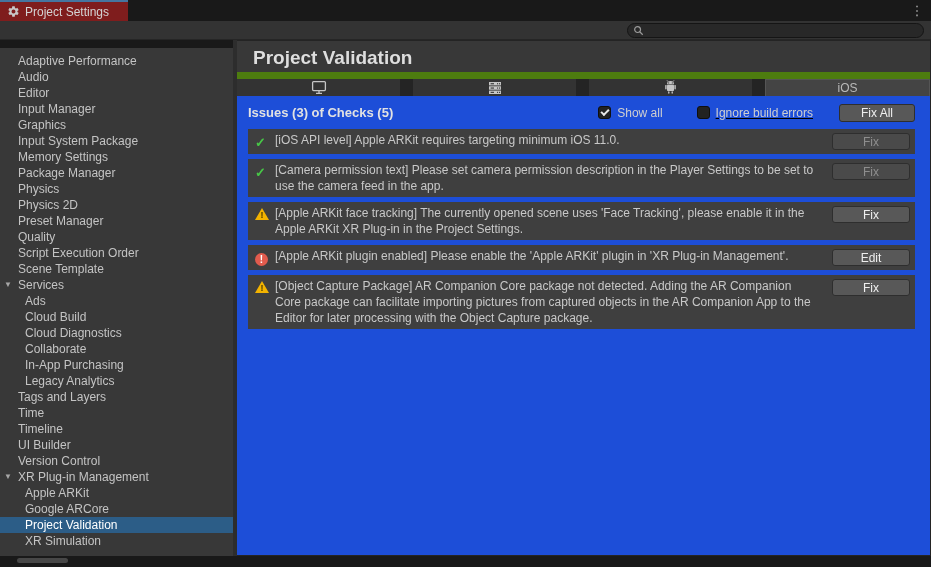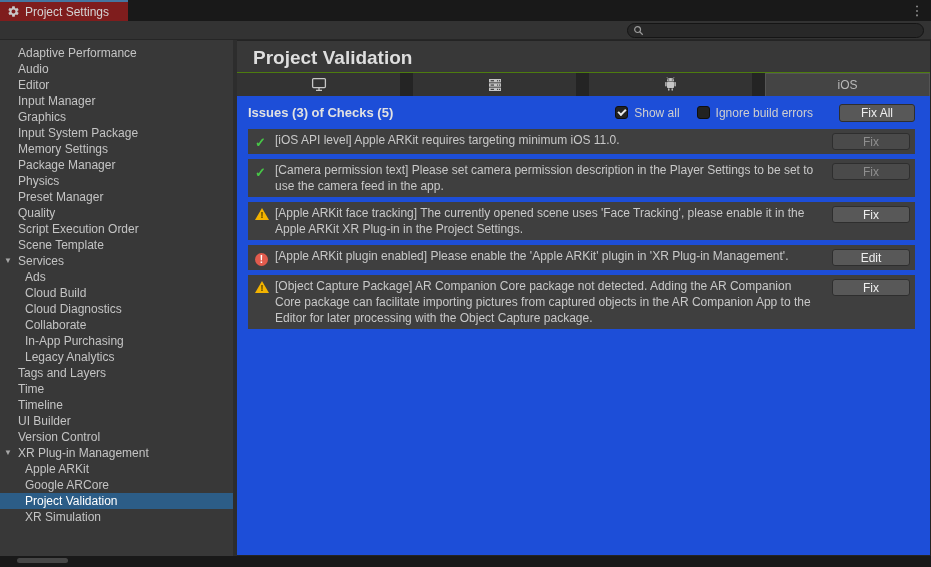--- a/index.html
+++ b/index.html
@@ -19,46 +19,46 @@
   
   .toolbar { height:19px; flex:none; background:#333333; display:flex; justify-content:flex-end;
     align-items:center; padding:0 7px; border-bottom:1px solid #262626; }
   .search-field { width:297px; height:15px; background:#282828; border:1px solid #151515;
     border-radius:8px; display:flex; align-items:center; padding:0 5px; gap:3px; }
   .search-field input { flex:1; background:transparent; border:none; outline:none;
     color:#D0D0D0; font-size:11px; height:12px; font-family:"Liberation Sans",sans-serif; }
 
   
   .body { flex:1; display:flex; min-height:0; }
-  .sidebar { width:233px; flex:none; background:#383838; padding-top:5px; overflow:hidden; }
+  .sidebar { width:233px; flex:none; background:#383838; padding-top:5px; overflow:hidden;margin-top:8px; }
   .side-item { height:16px; line-height:16px; font-size:12px; color:#C4C4C4;
     padding-left:18px; white-space:nowrap; position:relative; cursor:default; }
   .side-item.child { padding-left:25px; }
   .side-item.selected { background:#2C5D87; color:#FFFFFF; }
   .tri { position:absolute; left:4px; top:0; font-size:8px; color:#A6A6A6; line-height:16px; }
   .foldout-label { display:inline; }
   .divider { width:4px; flex:none; background:#2D2D2D; }
 
   
   .main { flex:1; background:#383838; border:1px solid #242424; border-left:none;
     display:flex; flex-direction:column; min-width:0; }
   .main-title { padding:6px 16px 4px; font-size:19px; line-height:21px; font-weight:bold; color:#DEDEDE; }
 
   .platform-tabs { height:24px; flex:none; display:flex; gap:13px; background:#242424;
-    border-top:1px solid #4d7c0f; }
+    border-top:7px solid #4d7c0f; }
   .ptab { flex:1; background:#333333; display:flex; align-items:center; justify-content:center;
     color:#B9B9B9; font-size:12px; cursor:default; }
   .ptab.selected { background:#444444; border:1px solid #555555; border-bottom:none; }
 
   .main-content { flex:1; background:#1d4ed8; display:flex; flex-direction:column; min-height:0; }
   .issues-header { height:33px; flex:none; display:flex; align-items:center; padding:0 15px 0 11px; }
   .issues-title { flex:1; font-size:13px; font-weight:bold; color:#E2E2E2; }
   .check-group { display:flex; align-items:center; gap:6px; }
-  .check-group.show-all { margin-right:17px; }
-  .check-group.ignore { margin-right:26px; }
+  .check-group.show-all { margin-right:34px; }
+  .check-group.ignore { margin-right:26px;text-decoration:underline; }
   .checkbox { width:13px; height:13px; background:#222222; border:1px solid #0F0F0F;
     border-radius:3px; position:relative; cursor:pointer; flex:none; }
   .checkbox.checked::after { content:""; position:absolute; left:2px; top:2px; width:6px; height:3px;
     border-left:2px solid #E8E8E8; border-bottom:2px solid #E8E8E8; transform:rotate(-45deg); }
   .check-label { font-size:12px; color:#CFCFCF; }
   .btn { background:#4A4A4A; border:1px solid #2E2E2E; border-radius:3px; color:#8E8E8E;
     font-size:12px; font-family:"Liberation Sans",sans-serif; display:flex; align-items:center;
     justify-content:center; cursor:pointer; }
   .btn.enabled { background:#585858; color:#EFEFEF; }
   .fix-all { width:76px; height:18px; }
@@ -111,20 +111,21 @@
     <div class="sidebar">
       <div class="side-item">Adaptive Performance</div>
       <div class="side-item">Audio</div>
       <div class="side-item">Editor</div>
       <div class="side-item">Input Manager</div>
       <div class="side-item">Graphics</div>
       <div class="side-item">Input System Package</div>
       <div class="side-item">Memory Settings</div>
       <div class="side-item">Package Manager</div>
       <div class="side-item">Physics</div>
+      <div class="side-item">Physics 2D</div>
       <div class="side-item">Preset Manager</div>
       <div class="side-item">Quality</div>
       <div class="side-item">Script Execution Order</div>
       <div class="side-item">Scene Template</div>
       <div class="side-item">
         <span class="tri">▼</span>
         <span class="foldout-label">Services</span>
       </div>
       <div class="side-item child">Ads</div>
       <div class="side-item child">Cloud Build</div>

